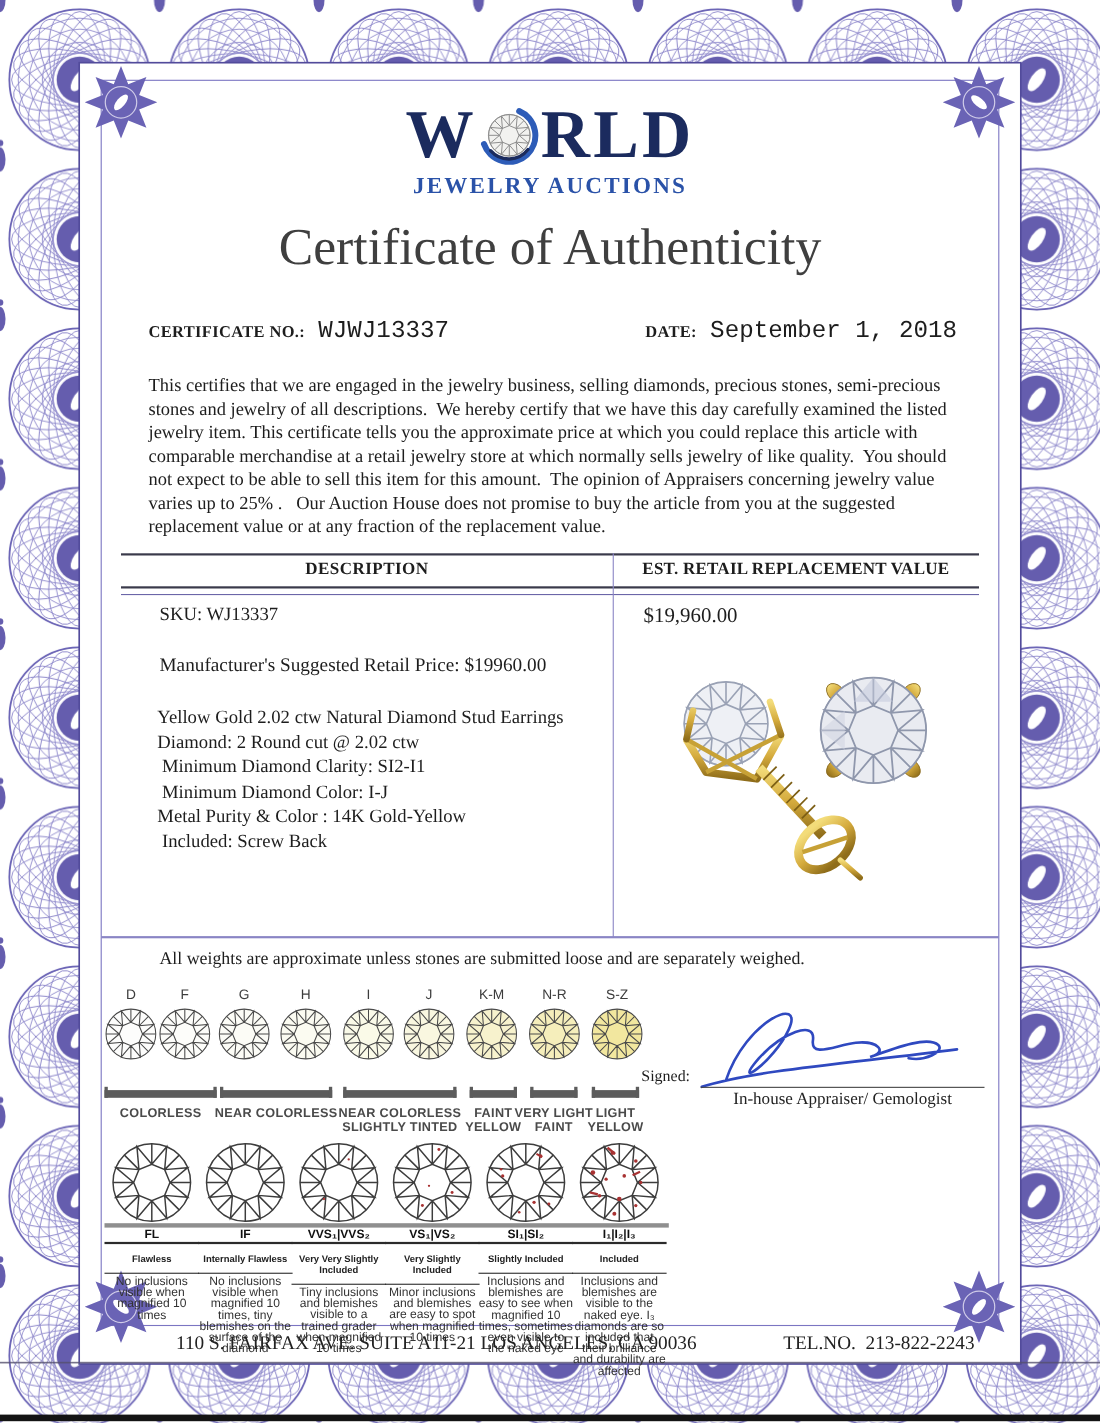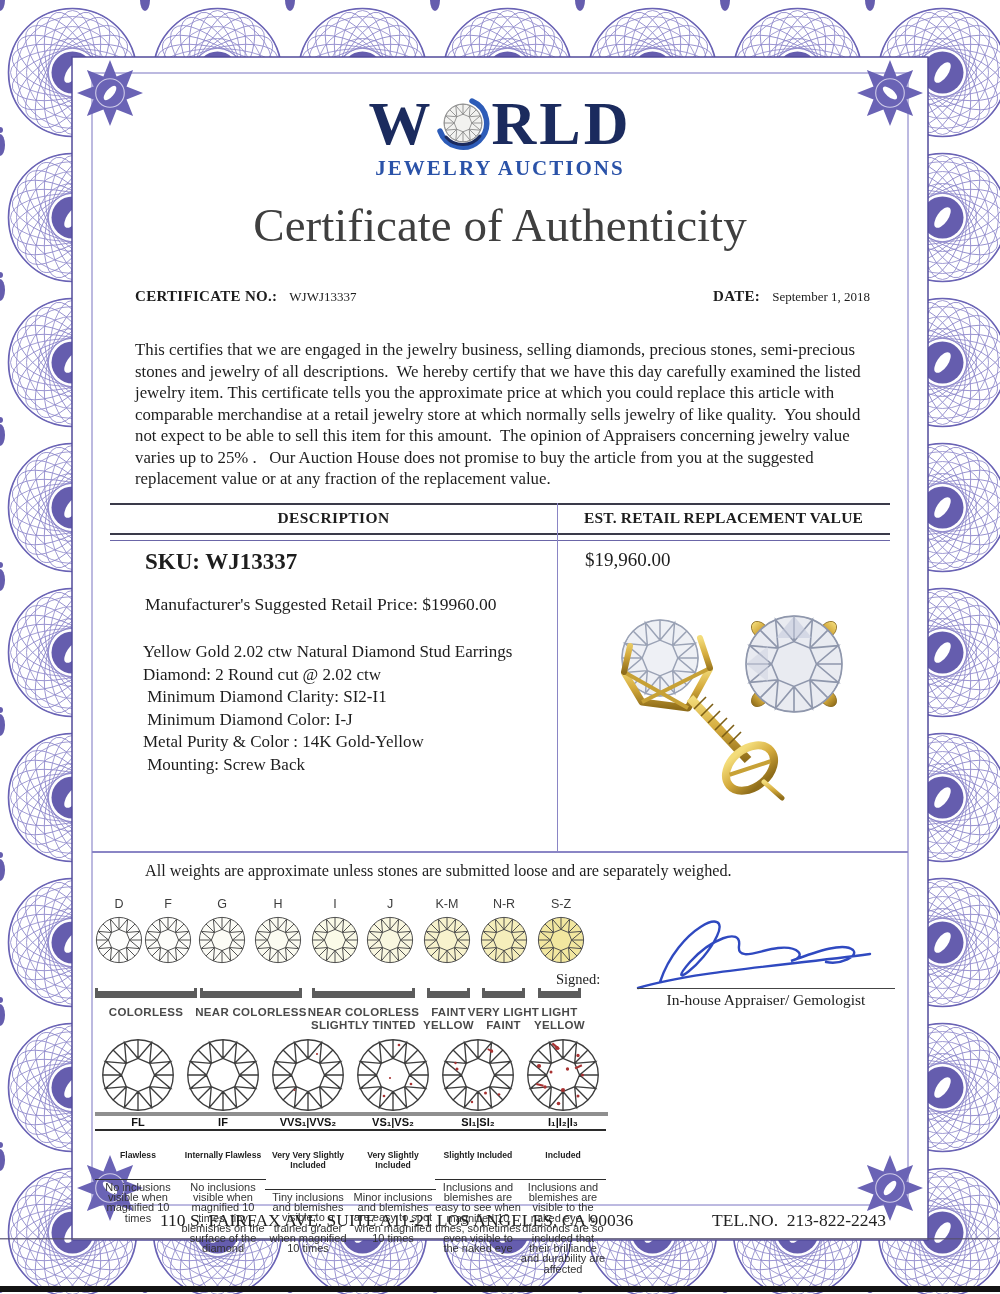--- a/index.html
+++ b/index.html
@@ -16,54 +16,54 @@
   .logo-row{display:flex;align-items:center;justify-content:center;gap:1px;}
   .logo-letters{font-family:"Liberation Serif",serif;font-weight:bold;font-size:62px;
                 letter-spacing:3px;color:#1b2b5e;line-height:1;}
   .logo-sub{font-family:"Liberation Serif",serif;font-weight:bold;font-size:21px;
             letter-spacing:2px;color:#2a52a8;margin-top:2px;}
   
   #title{left:0;top:198px;width:1000px;text-align:center;font-size:47px;color:#3f3f3f;}
   
   #cert-row{left:135px;top:288px;width:735px;display:flex;justify-content:space-between;}
   .lbl{font-weight:bold;font-size:15px;letter-spacing:.3px;}
-  .val{font-size:13px;}
+  .val{font-size:22px;font-family:Liberation Mono, monospace;}
   .pair{display:flex;align-items:baseline;gap:12px;}
   
   #intro{left:135px;top:339px;width:740px;font-size:16.8px;line-height:21.5px;
          white-space:pre-wrap;text-align:left;}
   
   .hline{position:absolute;background:#3a3a4a;}
   #tbl-top{left:110px;top:503px;width:780px;height:2px;}
   #tbl-hdr-left{left:110px;top:509px;width:447px;text-align:center;font-weight:bold;font-size:15.5px;letter-spacing:.4px;}
   #tbl-hdr-right{left:557px;top:509px;width:333px;text-align:center;font-weight:bold;font-size:15.5px;letter-spacing:.2px;}
   #tbl-dbl{left:110px;top:533px;width:780px;height:5px;border-top:2px solid #3a3a4a;border-bottom:1.5px solid #6b66a8;}
   #tbl-vert{left:557px;top:503px;width:1px;height:349px;background:#8a85c5;}
   #tbl-bottom{left:92px;top:851px;width:816px;height:2px;background:#8a85c5;}
-  #sku{left:145px;top:549px;font-size:23px;font-weight:bold;}
+  #sku{left:145px;top:549px;font-size:17px;}
   #msrp{left:145px;top:594px;font-size:17.5px;}
   #details{left:143px;top:641px;width:420px;font-size:17px;line-height:22.6px;white-space:pre-wrap;}
   #replacement-value{left:585px;top:549px;font-size:19px;}
   #earrings{left:598px;top:576px;}
   
   #weights-note{left:145px;top:862px;font-size:16.2px;}
   
   .stone-col{position:absolute;width:50px;text-align:center;}
   .stone-letter{font-family:"Liberation Sans",sans-serif;font-size:12.5px;color:#3c3c3c;margin-bottom:4px;}
   .bracket{position:absolute;height:10px;border-bottom:7px solid #5c5c5c;border-left:3px solid #5c5c5c;border-right:3px solid #5c5c5c;box-sizing:border-box;}
   .grp-label{position:absolute;font-family:"Liberation Sans",sans-serif;font-weight:bold;
              font-size:11.5px;color:#4a4a4a;text-align:center;line-height:13px;letter-spacing:.3px;}
   
   .cl-col{position:absolute;width:86px;text-align:center;font-family:"Liberation Sans",sans-serif;}
   #cl-baseline{left:95px;top:1112px;width:513px;height:3.5px;background:#8f8f8f;}
   .cl-grade{font-size:11px;font-weight:bold;color:#111;padding:2px 0 1px 0;border-bottom:2px solid #2b2b2b;}
-  .cl-name{font-size:8.6px;font-weight:bold;color:#222;padding:19px 0;border-bottom:1.5px solid #2b2b2b;}
+  .cl-name{font-size:8.6px;font-weight:bold;color:#222;padding:8px 0;border-bottom:1.5px solid #2b2b2b;}
   .cl-desc{font-size:11px;color:#333;line-height:10.2px;padding-top:2px;}
   
-  #signed-label{left:556px;top:971px;font-size:14.5px;}
+  #signed-label{left:583px;top:971px;font-size:14.5px;}
   #sig-line{left:637px;top:988px;width:258px;height:1px;background:#444;}
   #signer-title{left:637px;top:991px;width:258px;text-align:center;font-size:15.5px;color:#222;}
   #sig-svg{left:620px;top:898px;}
   
   #footer-address{left:160px;top:1210px;font-size:17.5px;color:#222;}
   #footer-tel{left:712px;top:1210px;font-size:17.5px;color:#222;white-space:pre;}
 </style>
 </head>
 <body>
 
@@ -173,21 +173,21 @@
     <div class="abs" id="intro">This certifies that we are engaged in the jewelry business, selling diamonds, precious stones, semi-precious stones and jewelry of all descriptions.  We hereby certify that we have this day carefully examined the listed jewelry item. This certificate tells you the approximate price at which you could replace this article with comparable merchandise at a retail jewelry store at which normally sells jewelry of like quality.  You should not expect to be able to sell this item for this amount.  The opinion of Appraisers concerning jewelry value varies up to 25% .   Our Auction House does not promise to buy the article from you at the suggested replacement value or at any fraction of the replacement value.</div>
 
     <div class="abs hline" id="tbl-top"></div>
     <div class="abs" id="tbl-hdr-right">EST. RETAIL REPLACEMENT VALUE</div>
     <div class="abs" id="tbl-hdr-left">DESCRIPTION</div>
     <div class="abs" id="tbl-dbl"></div>
     <div class="abs" id="tbl-vert"></div>
     <div class="abs" id="tbl-bottom"></div>
     <div class="abs" id="sku">SKU: WJ13337</div>
     <div class="abs" id="msrp">Manufacturer's Suggested Retail Price: $19960.00</div>
-    <div class="abs" id="details"><span>Yellow Gold 2.02 ctw Natural Diamond Stud Earrings</span><br><span>Diamond: 2 Round cut @ 2.02 ctw</span><br><span> Minimum Diamond Clarity: SI2-I1</span><br><span> Minimum Diamond Color: I-J</span><br><span>Metal Purity &amp; Color : 14K Gold-Yellow</span><br><span> Mounting: Screw Back</span></div>
+    <div class="abs" id="details"><span>Yellow Gold 2.02 ctw Natural Diamond Stud Earrings</span><br><span>Diamond: 2 Round cut @ 2.02 ctw</span><br><span> Minimum Diamond Clarity: SI2-I1</span><br><span> Minimum Diamond Color: I-J</span><br><span>Metal Purity &amp; Color : 14K Gold-Yellow</span><br><span> Included: Screw Back</span></div>
     <div class="abs" id="replacement-value">$19,960.00</div>
 
     <svg class="abs" id="earrings" width="285" height="240" viewBox="0 0 285 240">
 
       <g>
         <circle cx="62" cy="82" r="38" fill="#eef0f5" stroke="#adb3c4" stroke-width="1"></circle>
         <use href="#facets" transform="translate(62,82) scale(1.62)" stroke="#9aa2b5" stroke-width="0.9"></use>
         <path d="M26,96 L44,126 L90,132 L112,92" fill="none" stroke="url(#goldGrad)" stroke-width="7" stroke-linejoin="round"></path>
         <path d="M44,126 L112,92 M26,96 L90,132" stroke="#c7a136" stroke-width="4"></path>
         <path d="M26,96 L32,70 M112,92 L102,62" stroke="url(#goldGrad)" stroke-width="6" stroke-linecap="round"></path>

